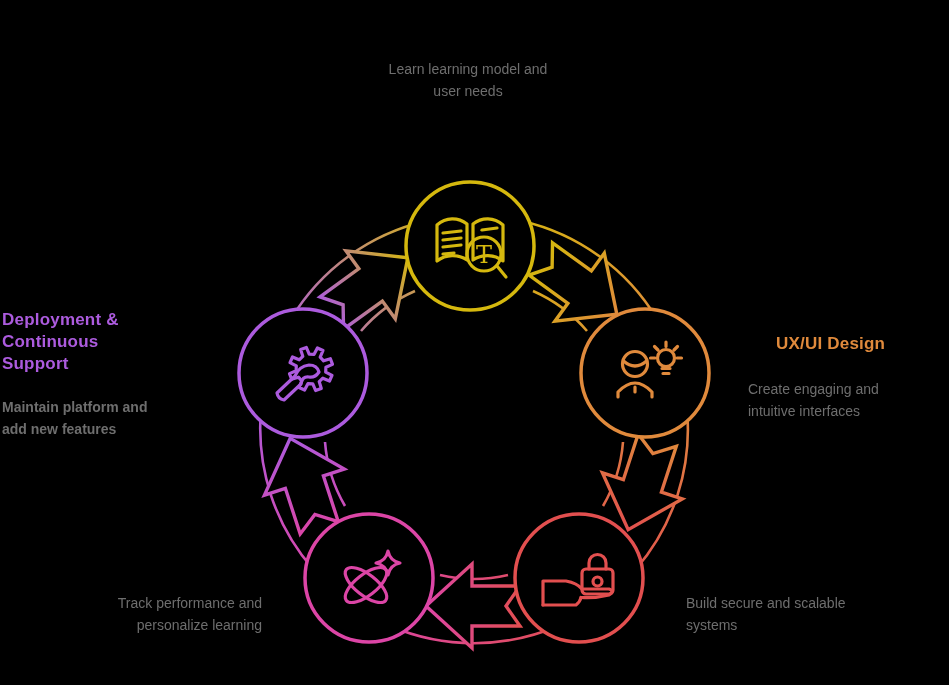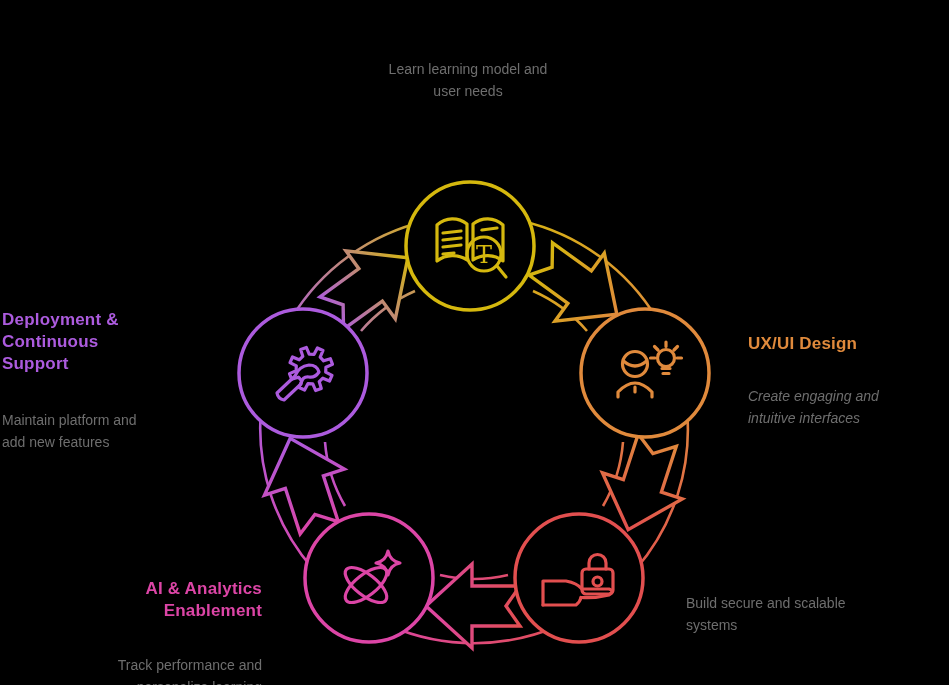--- a/index.html
+++ b/index.html
@@ -7,29 +7,29 @@
     width:949px; height:685px; overflow:hidden; position:relative;
     background:#000; font-family:"Liberation Sans", sans-serif;
   }
   #diagram-svg { position:absolute; left:0; top:0; }
   .stage-text { position:absolute; white-space:pre-line; }
   .title { font-size:17px; font-weight:bold; line-height:22px; letter-spacing:0.2px; }
   .subtitle { font-size:14px; line-height:22px; color:var(--subtitle-color,#6E6E6E); margin-top:13px; }
   .b0 { left:318px; top:22px;  width:300px; text-align:center; }
   .b0 .subtitle { margin-top:18px; }
   .b1 { left:748px; top:315px; width:195px; text-align:left; }
-  .b1 .subtitle { margin-top:12px;font-style:italic; }
+  .b1 .subtitle { margin-top:5px; }
   .b2 { left:686px; top:560px; width:215px; text-align:left; }
   .b2 .subtitle { margin-top:14px; }
   .b3 { left:62px;  top:560px; width:200px; text-align:right; }
   .b3 .subtitle { margin-top:14px; }
   .b4 { left:2px;   top:291px; width:200px; text-align:left; }
-  .b4 .subtitle { margin-top:16px; }
+  .b4 .subtitle { margin-top:3px;font-weight:bold; }
   .b0 .title { color:var(--s0); }
-  .b1 .title { color:var(--s1); }
+  .b1 .title { color:var(--s1);margin-left:28px; }
   .b2 .title { color:var(--s2); }
   .b3 .title { color:var(--s3); }
   .b4 .title { color:var(--s4); }
   .icon path, .icon circle, .icon rect, .icon ellipse {
     fill:none; stroke-width:3.2; stroke-linecap:round; stroke-linejoin:round;
   }
 </style>
 </head>
 <body style="background: rgb(0, 0, 0);">
 
@@ -162,22 +162,20 @@
     <div class="subtitle">Create engaging and
 intuitive interfaces</div>
   </div>
 
   <div class="stage-text b2">
     <div class="subtitle">Build secure and scalable
 systems</div>
   </div>
 
   <div class="stage-text b3">
-    <div class="title">AI &amp; Analytics
-Enablement</div>
     <div class="subtitle">Track performance and
 personalize learning</div>
   </div>
 
   <div class="stage-text b4">
     <div class="title">Deployment &amp;
 Continuous
 Support</div>
     <div class="subtitle">Maintain platform and
 add new features</div>

